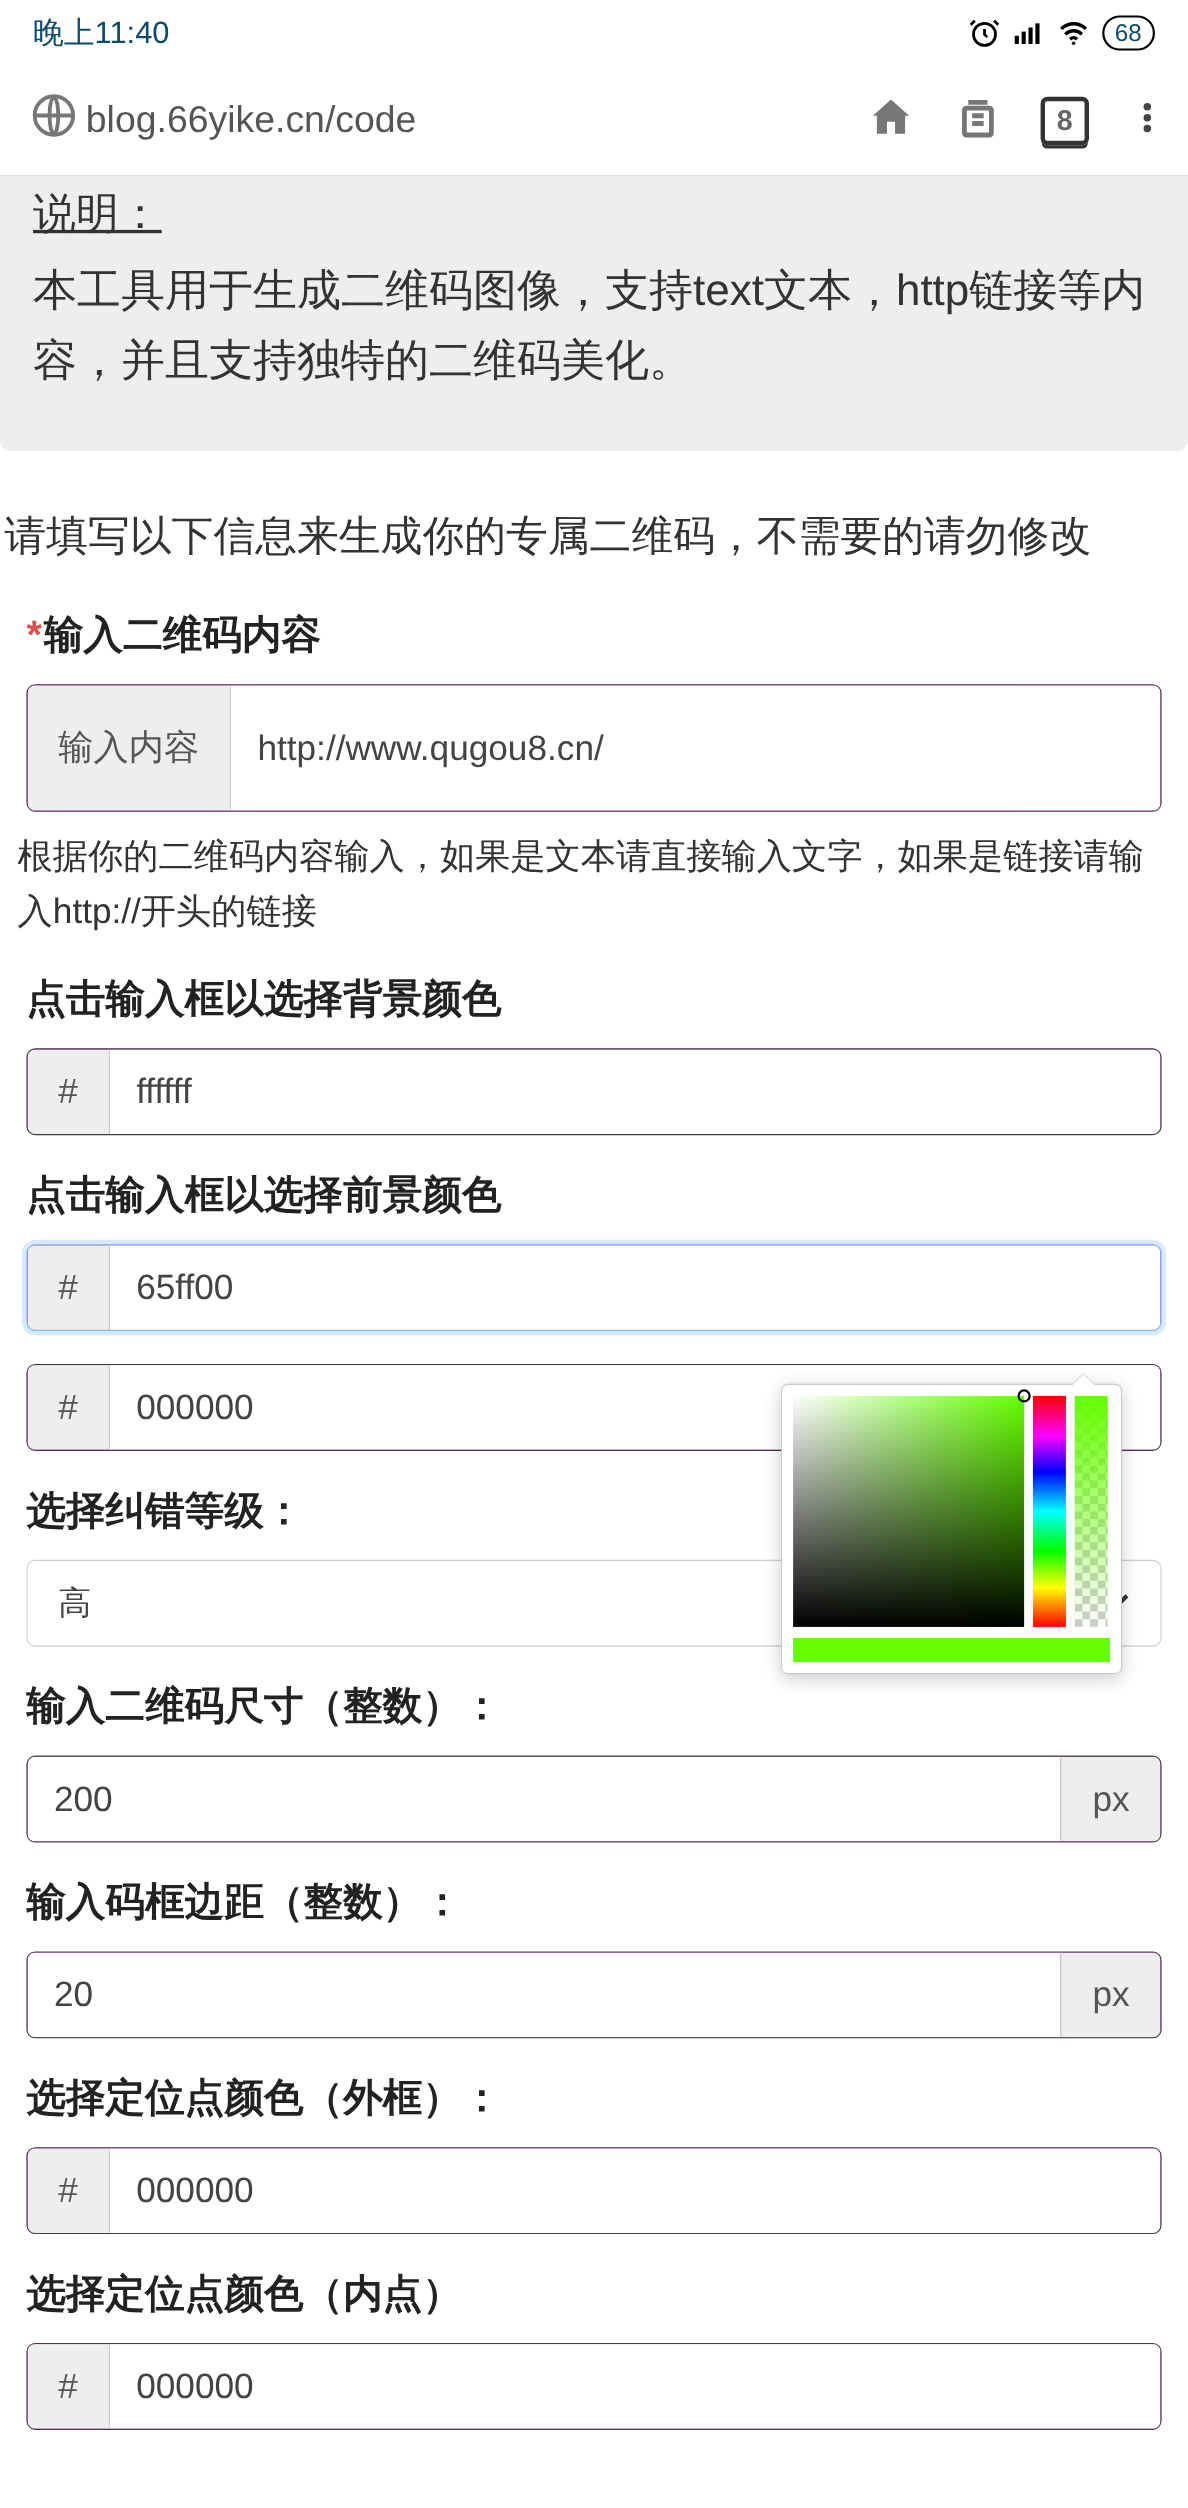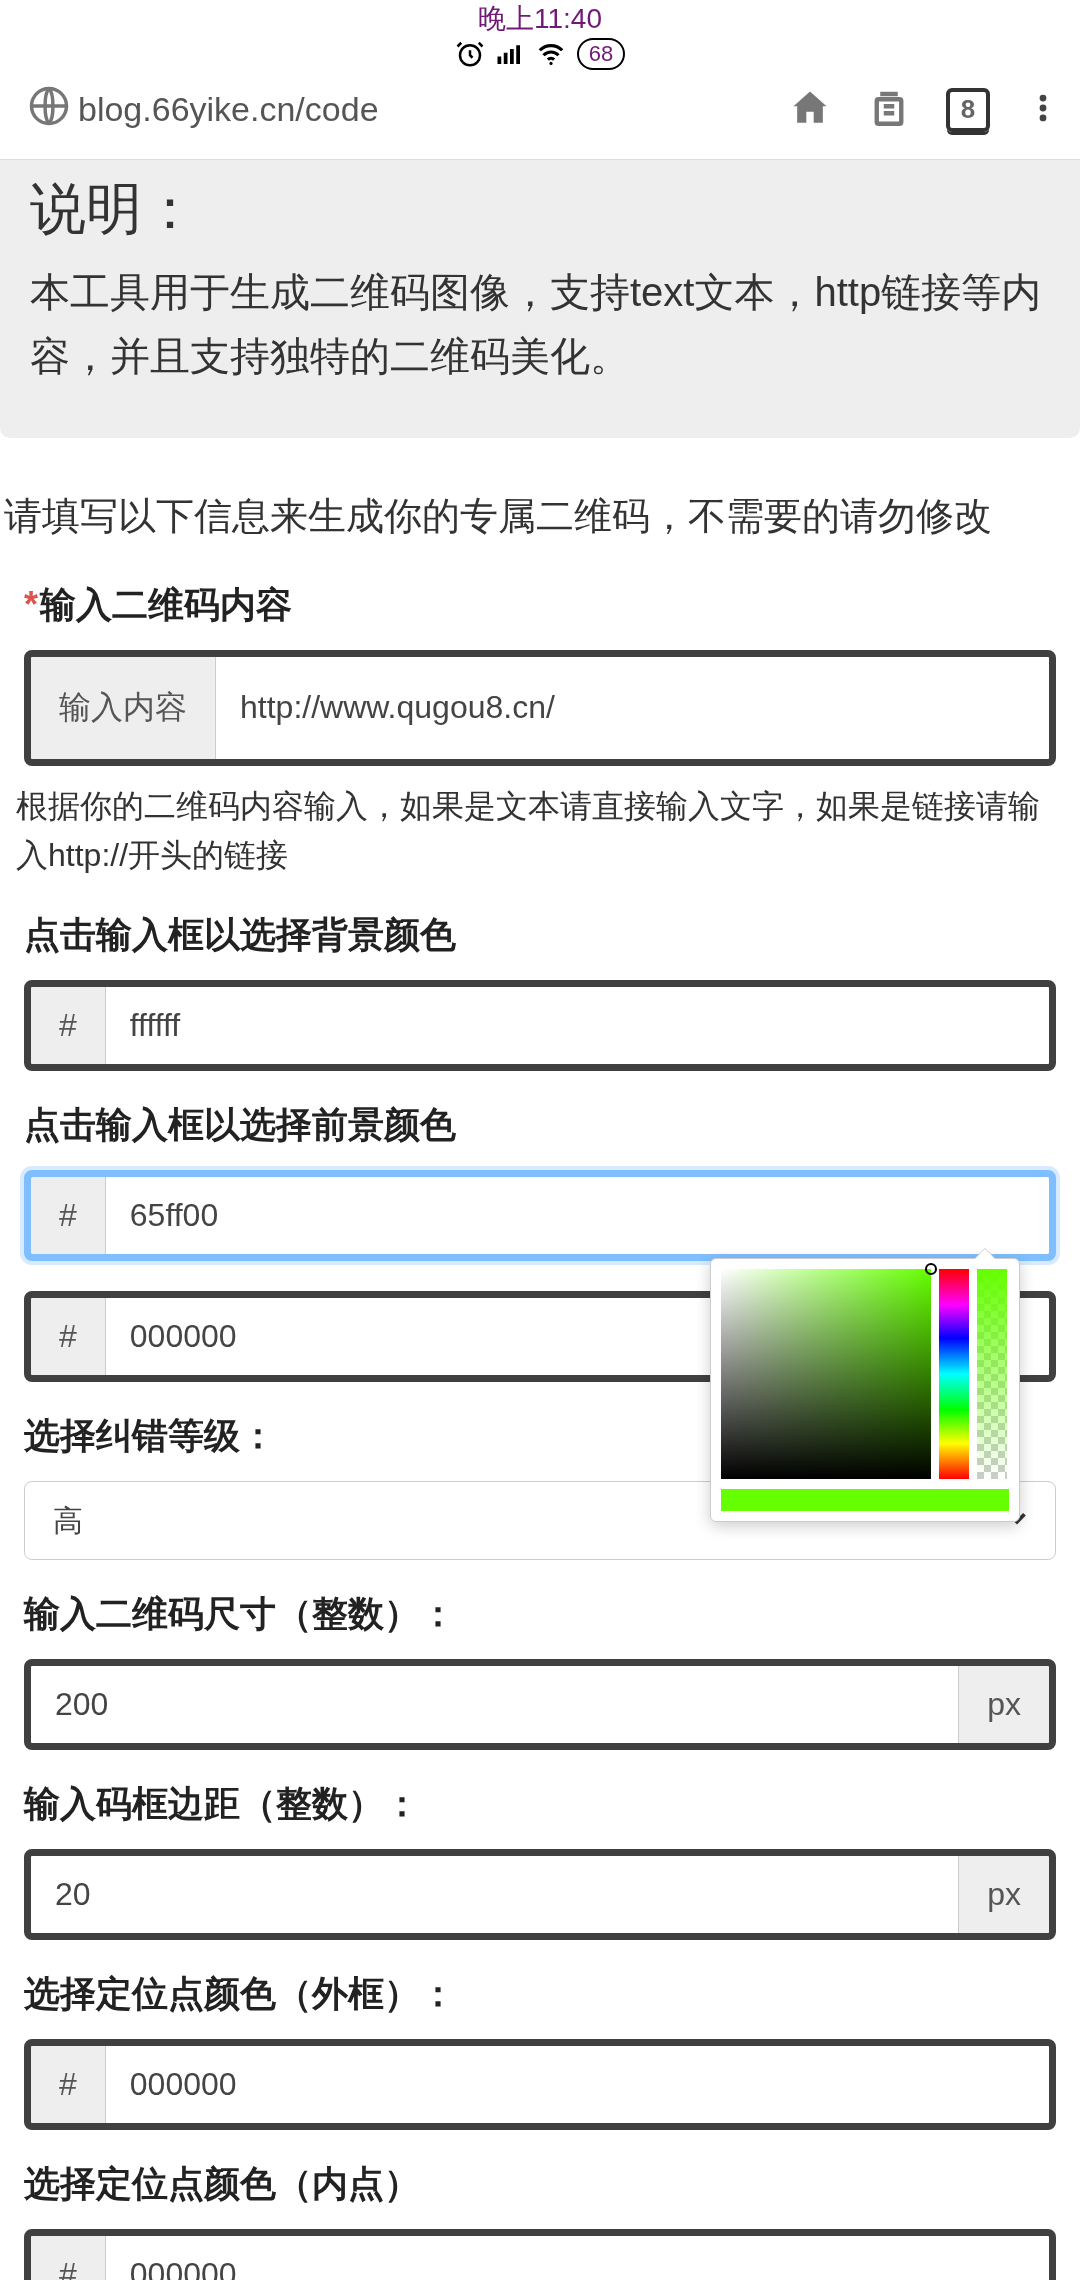--- a/index.html
+++ b/index.html
@@ -12,22 +12,21 @@
     color: #333;
   }
   .status-bar {
     height: 60px;
     display: flex;
     align-items: center;
     justify-content: space-between;
     padding: 0 30px;
     font-size: 28px;
     font-weight: 500;
-    color: #701a75;
-    flex-direction: column;
+    color: #0c4a6e;
   }
   .status-right { display: flex; align-items: center; gap: 10px; }
   .status-right svg { display: block; }
   .battery-badge {
     border: 2px solid #000;
     border-radius: 18px;
     padding: 0 10px;
     font-size: 22px;
     line-height: 28px;
   }
@@ -61,41 +60,41 @@
 
   .notice {
     background: #eee;
     margin: 0 0 0 0;
     padding: 4px 30px 50px 30px;
     font-size: 40px;
     line-height: 1.6;
     color: #333;
     border-radius: 0 0 10px 10px;
   }
-  .notice-title { font-size: 56px; margin-bottom: 6px; }
+  .notice-title { font-size: 39px; margin-bottom: 6px; text-decoration: underline; }
 
   .content { padding: 50px 0 0 0; }
   .intro {
     font-size: 38px;
     color: #333;
     padding: 0 4px 36px 4px;
     line-height: 1.5;
   }
   .form { padding: 0 24px; }
   .field { margin-bottom: 30px; }
   .label {
     font-size: 36px;
     font-weight: 600;
     color: #222;
     margin-bottom: 20px;
   }
   .req { color: #d9534f; margin-right: 2px; }
   .input-group {
     display: flex;
-    border: 7px solid #404040;
+    border: 1px solid #404040;
     border-radius: 8px;
     overflow: hidden;
     font-size: 32px;
     background: #a21caf;
   }
   .input-group.focus {
     border-color: #7fbfff;
     box-shadow: 0 0 0 4px rgba(100,170,255,0.25);
   }
   .ig-addon {

